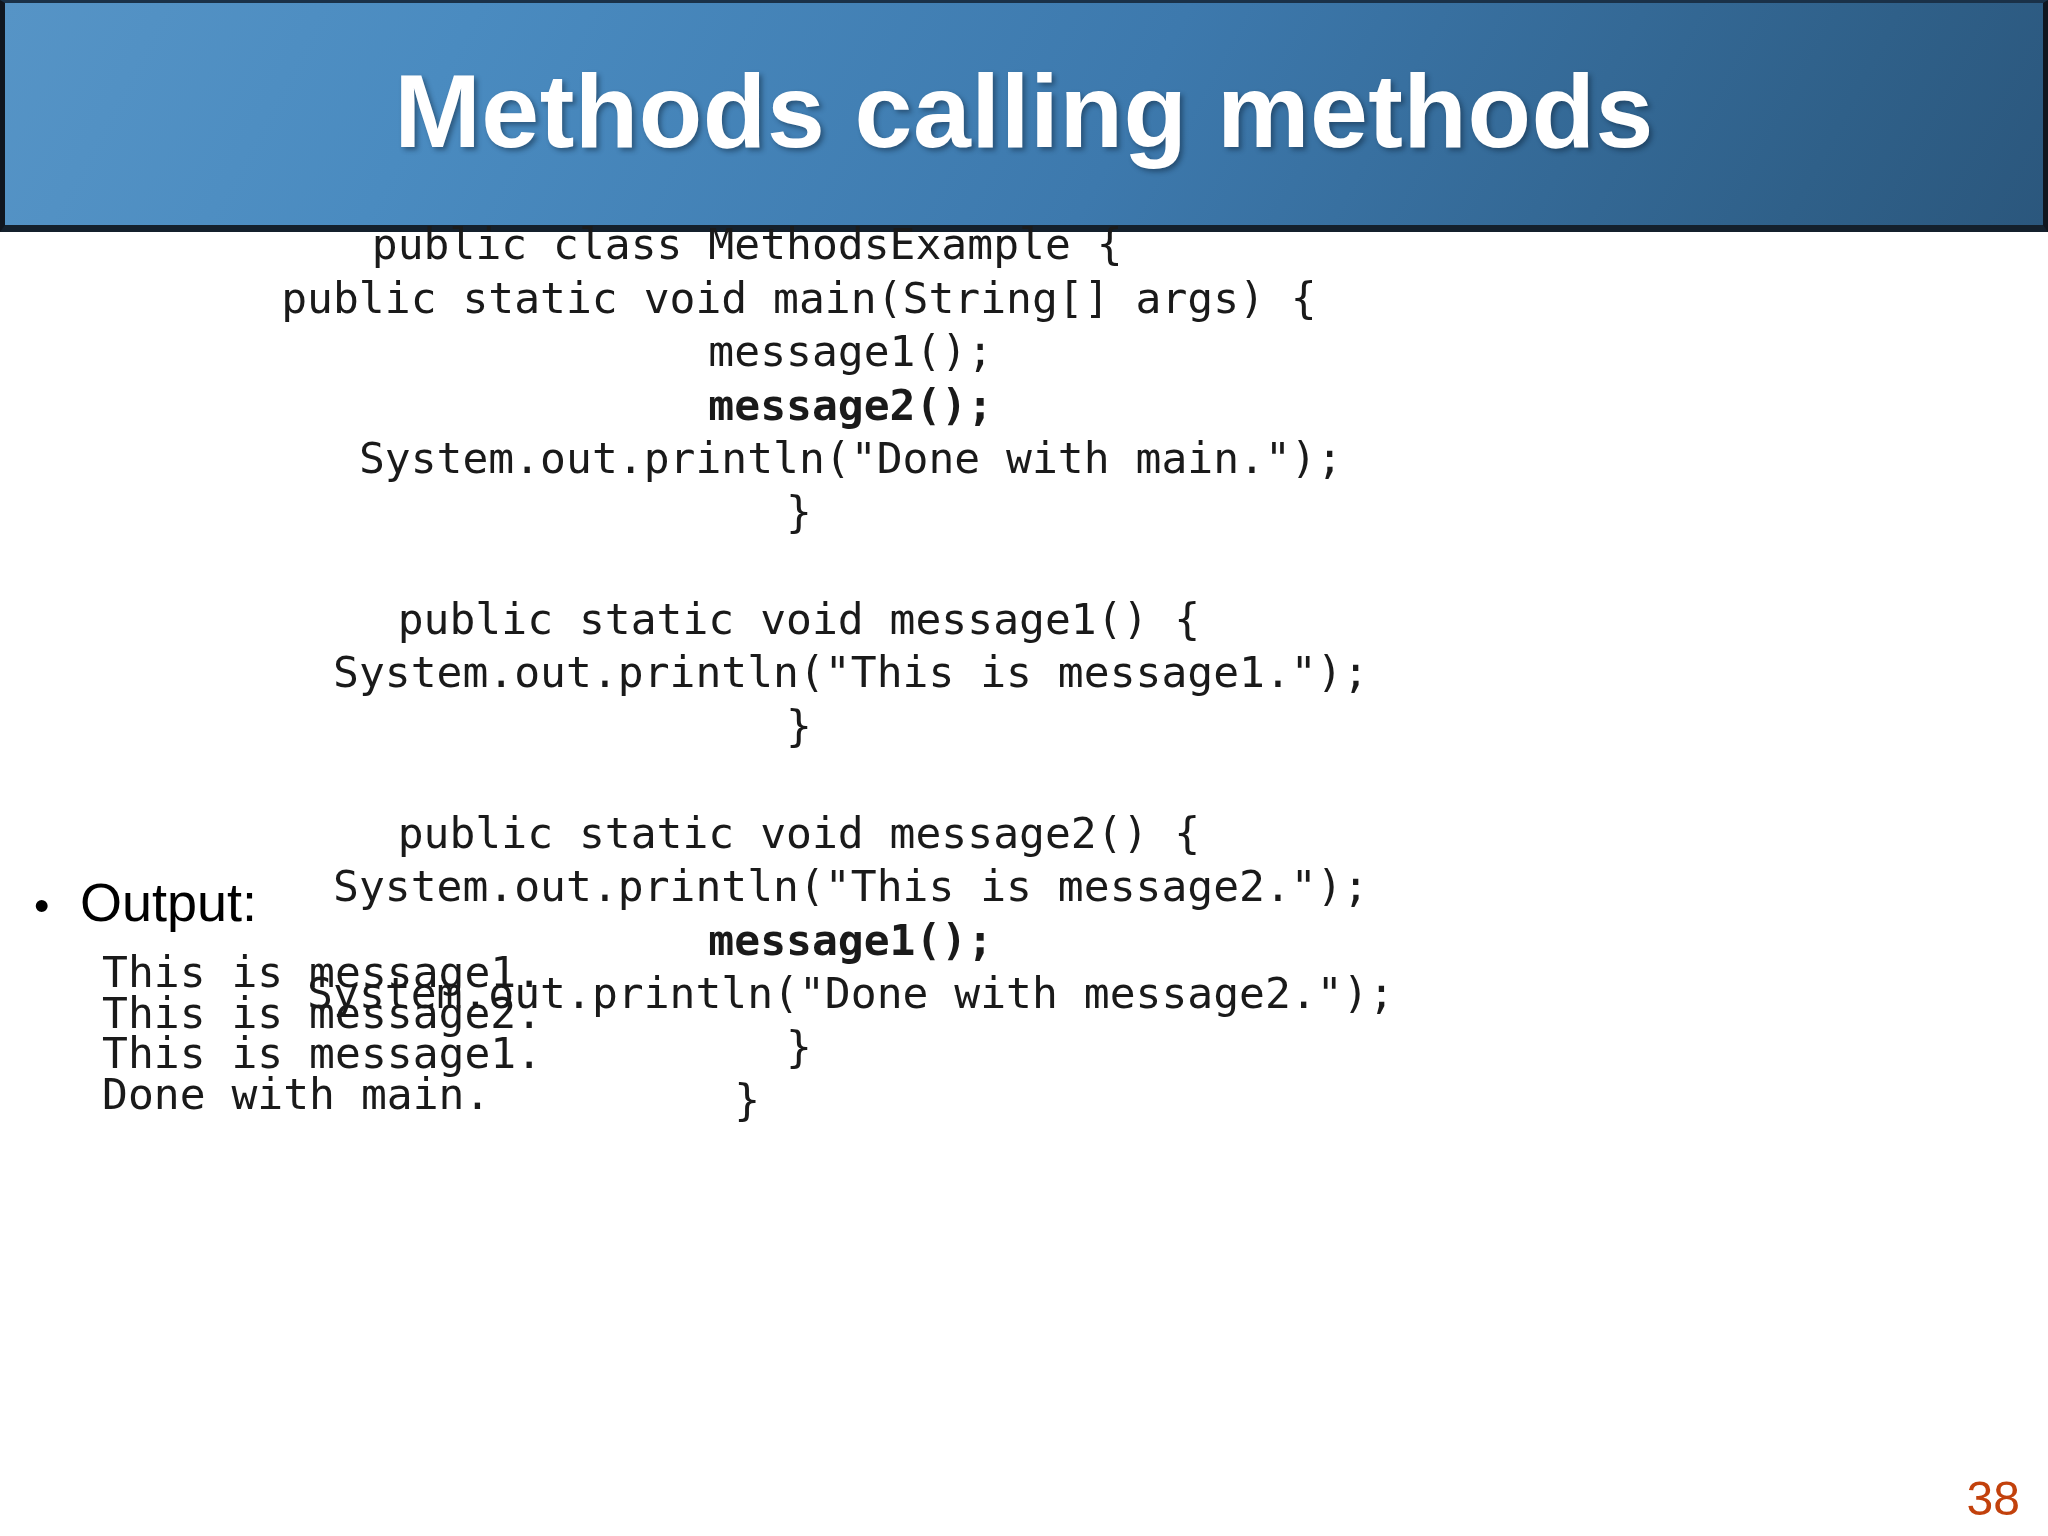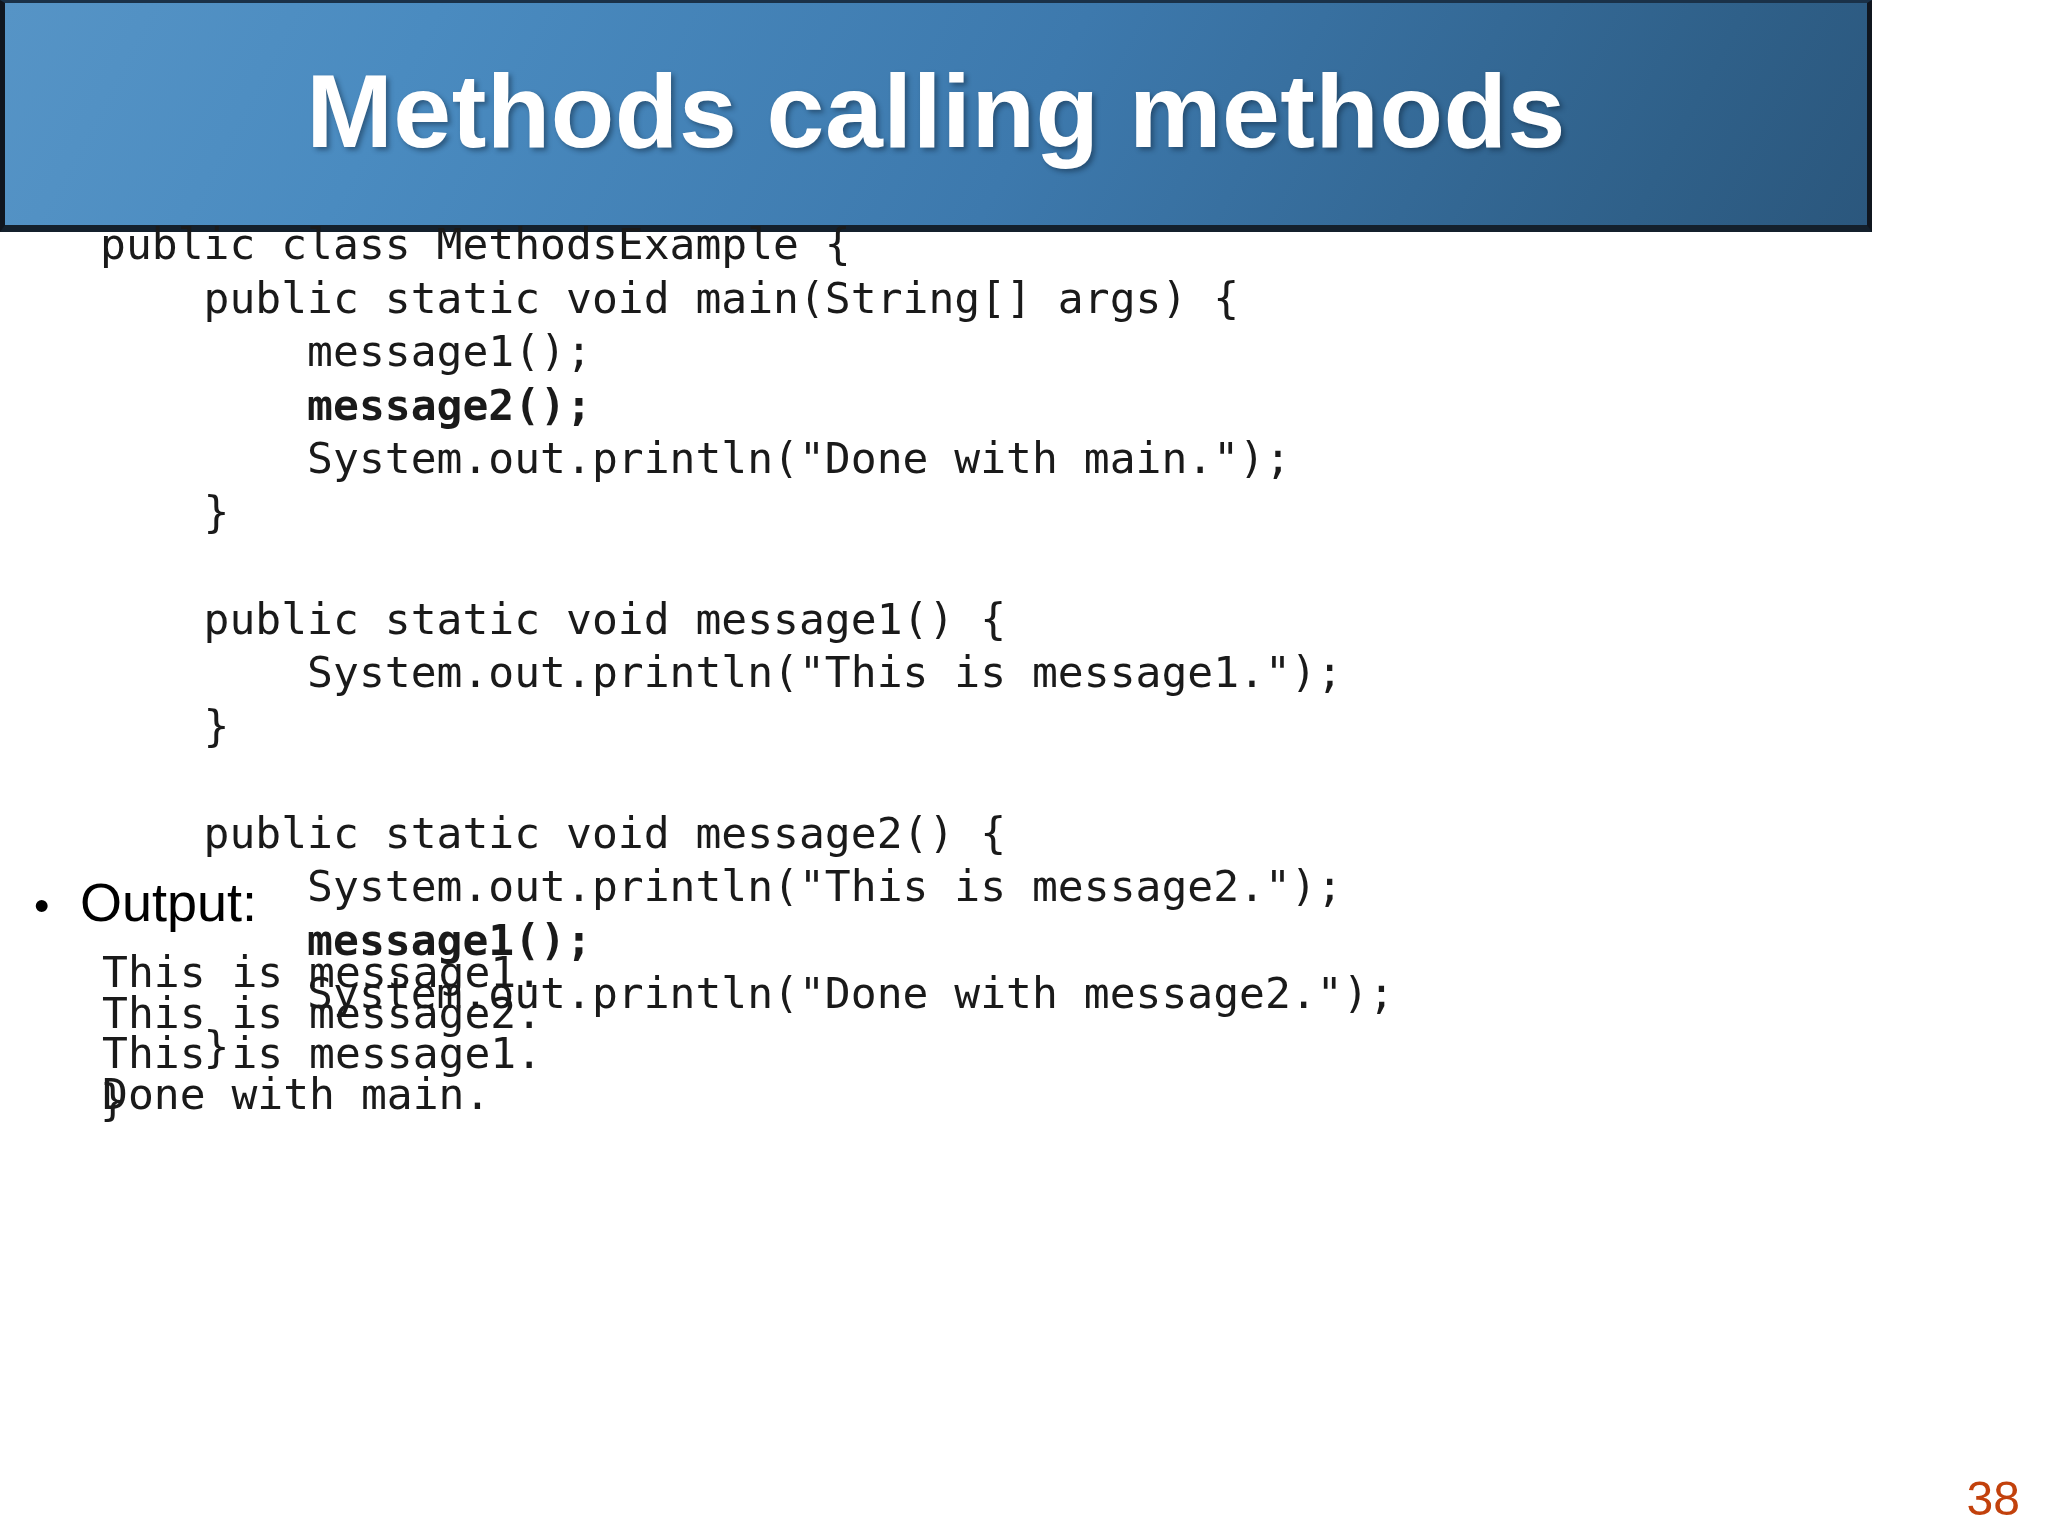--- a/index.html
+++ b/index.html
@@ -13,21 +13,21 @@
     position: relative;
     overflow: hidden;
     font-family: "Liberation Sans", sans-serif;
   }
 
   
   .slide-header {
     position: absolute;
     left: 0;
     top: 0;
-    width: 1872px;
+    width: 2048px;
     height: 232px;
     box-sizing: border-box;
     background: linear-gradient(118deg, #5694c6 0%, #4a8bc0 22%, #3d79ad 55%, #2f6089 88%, #2b577d 100%);
     border-left: 5px solid #10161f;
     border-right: 5px solid #10161f;
     border-bottom: 7px solid #14202c;
     border-top: 3px solid #1a3148;
     display: flex;
     align-items: center;
     justify-content: center;
@@ -62,20 +62,21 @@
     font-size: 43px;
     line-height: 53.5px;
     color: #1a1a1a;
     white-space: pre;
     letter-spacing: 0px;
   }
   .code-line {
     white-space: pre;
     display: block;
     height: 53.5px;
+    text-align: center;
   }
   .code-line.bold {
     font-weight: bold;
   }
   .code-line.spacer {
     height: 53.5px;
   }
 
   
   .output-section {

